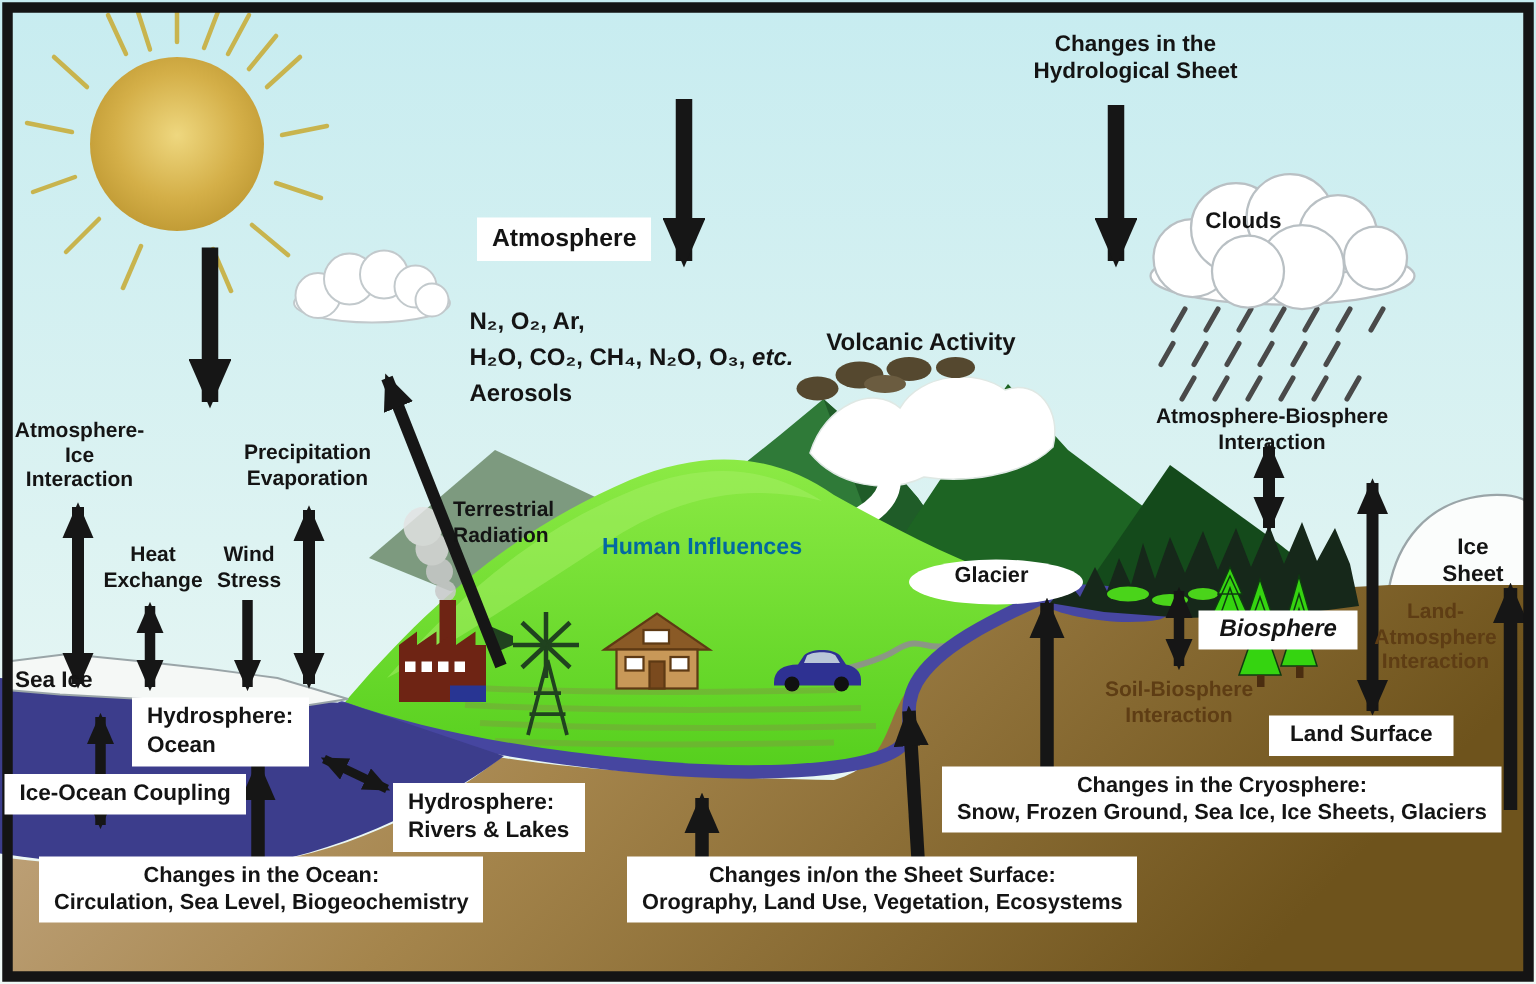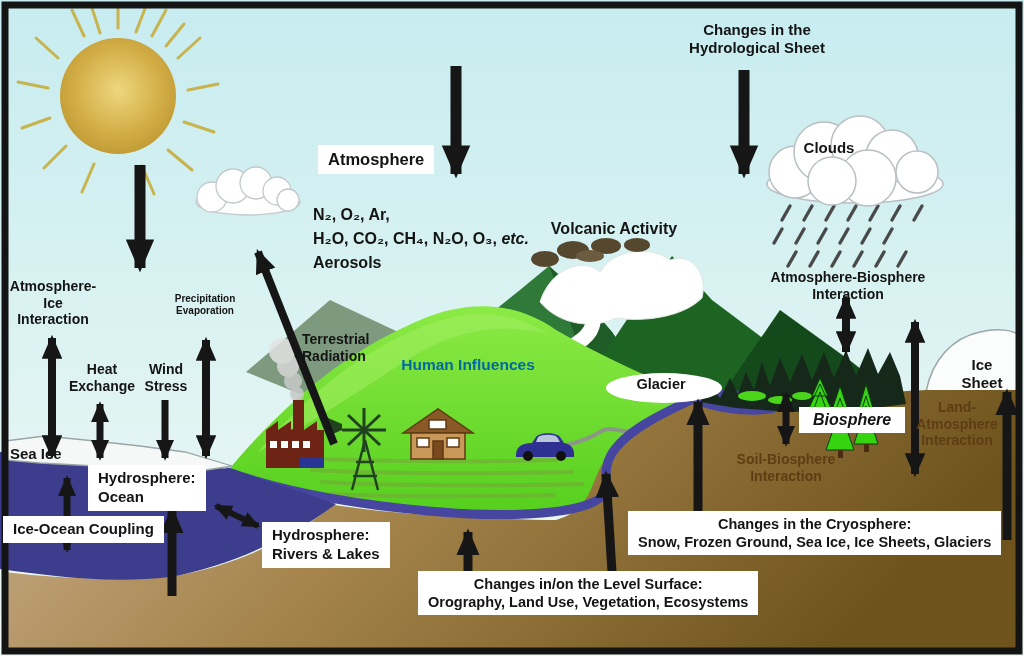--- a/index.html
+++ b/index.html
@@ -261,39 +261,42 @@
 
   <div class="lbl ctr" style="left:614px;top:220px;font-size:16px;">Volcanic Activity</div>
   <div class="lbl leftal" style="left:302px;top:331px;font-size:14px;">Terrestrial
 Radiation</div>
   <div class="lbl ctr greenish" style="left:468px;top:356px;font-size:15.5px;">Human Influences</div>
   <div class="lbl ctr" style="left:848px;top:257px;font-size:14px;margin-top:12px;">Atmosphere-Biosphere
 Interaction</div>
   <div class="lbl ctr" style="left:53px;top:278px;font-size:14px;">Atmosphere-
 Ice
 Interaction</div>
-  <div class="lbl ctr" style="left:205px;top:293px;font-size:10px;">Precipitation
+  <div class="lbl ctr" style="left:205px;top:293px;font-size:14px;">Precipitation
 Evaporation</div>
   <div class="lbl ctr" style="left:102px;top:361px;font-size:14px;">Heat
 Exchange</div>
   <div class="lbl ctr" style="left:166px;top:361px;font-size:14px;">Wind
 Stress</div>
   <div class="lbl ctr" style="left:661px;top:376px;font-size:14.5px;">Glacier</div>
   <div class="lbl ctr" style="left:982px;top:356px;font-size:15px;">Ice Sheet</div>
   <div class="lbl leftal" style="left:10px;top:445px;font-size:15px;">Sea Ice</div>
   <div class="lbl ctr brown" style="left:786px;top:451px;font-size:14px;">Soil-Biosphere
 Interaction</div>
   <div class="lbl ctr brown" style="left:957px;top:399px;font-size:14px;">Land-
 Atmosphere
 Interaction</div>
 
   <div class="box leftal" style="left:88px;top:465px;font-size:15px;">Hydrosphere:
 Ocean</div>
   <div class="box" style="left:3px;top:516px;font-size:15px;">Ice-Ocean Coupling</div>
   <div class="box leftal" style="left:262px;top:522px;font-size:15px;">Hydrosphere:
 Rivers &amp; Lakes</div>
   <div class="box" style="left:799px;top:407px;font-size:16px;padding:3px 14px;font-style:italic;">Biosphere</div>
-  <div class="box" style="left:418px;top:571px;font-size:14.5px;">Changes in/on the Level Surface:
+  <div class="box" style="left:846px;top:477px;font-size:15px;padding:4px 14px;">Land Surface</div>
+  <div class="box" style="left:26px;top:571px;font-size:14.5px;">Changes in the Ocean:
+Circulation, Sea Level, Biogeochemistry</div>
+  <div class="box" style="left:418px;top:571px;font-size:14.5px;">Changes in/on the Sheet Surface:
 Orography, Land Use, Vegetation, Ecosystems</div>
   <div class="box" style="left:628px;top:511px;font-size:14.5px;">Changes in the Cryosphere:
 Snow, Frozen Ground, Sea Ice, Ice Sheets, Glaciers</div>
 
 </div>
 
 </body></html>

